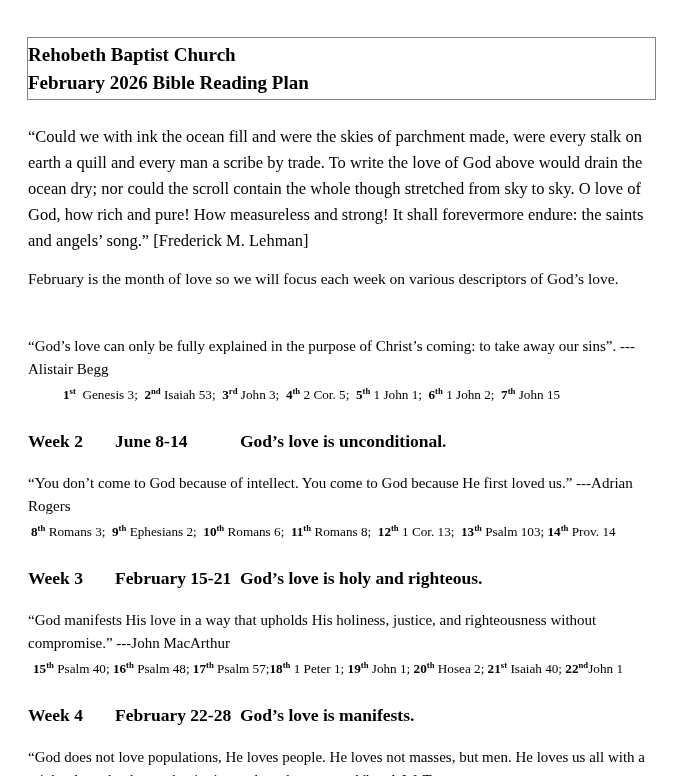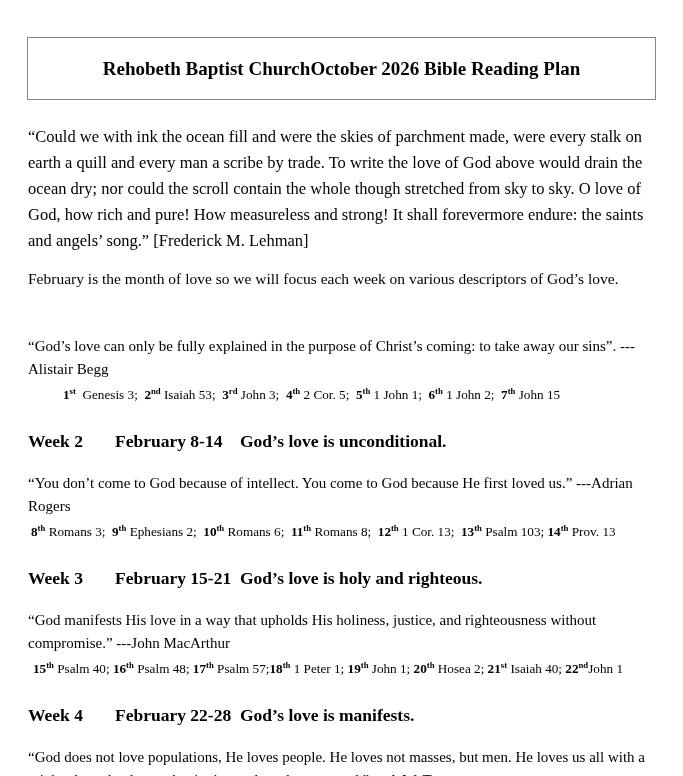--- a/index.html
+++ b/index.html
@@ -7,22 +7,22 @@
     width: 683px; height: 776px;
     background: #ffffff;
     color: #000000;
     font-family: "Liberation Serif", serif;
     overflow: hidden;
   }
   .title-box {
     margin: 37px 27px 0 27px;
     border: 1px solid #848484;
     height: 61px;
-    display: flex; 
-    align-items: center; justify-content: center;
+    display: flex; flex-direction: column;
+    justify-content: center;
   }
   .title-line {
     font-weight: bold;
     font-size: 19px;
     line-height: 28px;
     white-space: nowrap;
   }
   .content { margin: 0 25px 0 28px; }
   .hymn-quote {
     margin-top: 24px;
@@ -60,40 +60,40 @@
   .pad-w1 { padding-left: 35px; }
   .pad-w2 { padding-left: 3px; }
   .pad-w3 { padding-left: 5px; font-family: Liberation Serif, serif; }
   .pad-w4 { padding-left: 19px; }
 </style>
 </head>
 <body>
 
 <div class="title-box">
   <div class="title-line">Rehobeth Baptist Church</div>
-  <div class="title-line">October 2026 Bible Reading Plan</div>
+  <div class="title-line">February 2026 Bible Reading Plan</div>
 </div>
 
 <div class="content">
 
   <p class="hymn-quote" style="margin:24px 0 0 0;">“Could we with ink the ocean fill and were the skies of parchment made, were every stalk on earth a quill and every man a scribe by trade. To write the love of God above would drain the ocean dry; nor could the scroll contain the whole though stretched from sky to sky. O love of God, how rich and pure! How measureless and strong! It shall forevermore endure: the saints and angels’ song.” [Frederick M. Lehman]</p>
 
   <p class="focus-sentence" style="margin:13px 0 12px 0;">February is the month of love so we will focus each week on various descriptors of God’s love.</p>
 
   <div class="week-section first">
     <div class="week-quote">“God’s love can only be fully explained in the purpose of Christ’s coming: to take away our sins”. ---Alistair Begg</div>
     <div class="readings pad-w1"><b>1<sup>st</sup></b><span>  Genesis 3;  </span><b>2<sup>nd</sup></b><span> Isaiah 53;  </span><b>3<sup>rd</sup></b><span> John 3;  </span><b>4<sup>th</sup></b><span> 2 Cor. 5;  </span><b>5<sup>th</sup></b><span> 1 John 1;  </span><b>6<sup>th</sup></b><span> 1 John 2;  </span><b>7<sup>th</sup></b><span> John 15</span></div>
   </div>
 
   <div class="week-section">
     <div class="week-header">
-      <span class="week-label">Week 2</span><span class="week-dates">February 8-14</span><span class="week-theme">God’s love is unconditional.</span>
+      <span class="week-label">Week 2</span><span class="week-dates">June 8-14</span><span class="week-theme">God’s love is unconditional.</span>
     </div>
     <div class="week-quote">“You don’t come to God because of intellect. You come to God because He first loved us.” ---Adrian Rogers</div>
-    <div class="readings pad-w2"><b>8<sup>th</sup></b><span> Romans 3;  </span><b>9<sup>th</sup></b><span> Ephesians 2;  </span><b>10<sup>th</sup></b><span> Romans 6;  </span><b>11<sup>th</sup></b><span> Romans 8;  </span><b>12<sup>th</sup></b><span> 1 Cor. 13;  </span><b>13<sup>th</sup></b><span> Psalm 103; </span><b>14<sup>th</sup></b><span> Prov. 13</span></div>
+    <div class="readings pad-w2"><b>8<sup>th</sup></b><span> Romans 3;  </span><b>9<sup>th</sup></b><span> Ephesians 2;  </span><b>10<sup>th</sup></b><span> Romans 6;  </span><b>11<sup>th</sup></b><span> Romans 8;  </span><b>12<sup>th</sup></b><span> 1 Cor. 13;  </span><b>13<sup>th</sup></b><span> Psalm 103; </span><b>14<sup>th</sup></b><span> Prov. 14</span></div>
   </div>
 
   <div class="week-section">
     <div class="week-header">
       <span class="week-label">Week 3</span><span class="week-dates">February 15-21</span><span class="week-theme">God’s love is holy and righteous.</span>
     </div>
     <div class="week-quote">“God manifests His love in a way that upholds His holiness, justice, and righteousness without compromise.” ---John MacArthur</div>
     <div class="readings pad-w3"><b>15<sup>th</sup></b><span> Psalm 40; </span><b>16<sup>th</sup></b><span> Psalm 48; </span><b>17<sup>th</sup></b><span> Psalm 57;</span><b>18<sup>th</sup></b><span> 1 Peter 1; </span><b>19<sup>th</sup></b><span> John 1; </span><b>20<sup>th</sup></b><span> Hosea 2; </span><b>21<sup>st</sup></b><span> Isaiah 40; </span><b>22<sup>nd</sup></b><span>John 1</span></div>
   </div>
 

